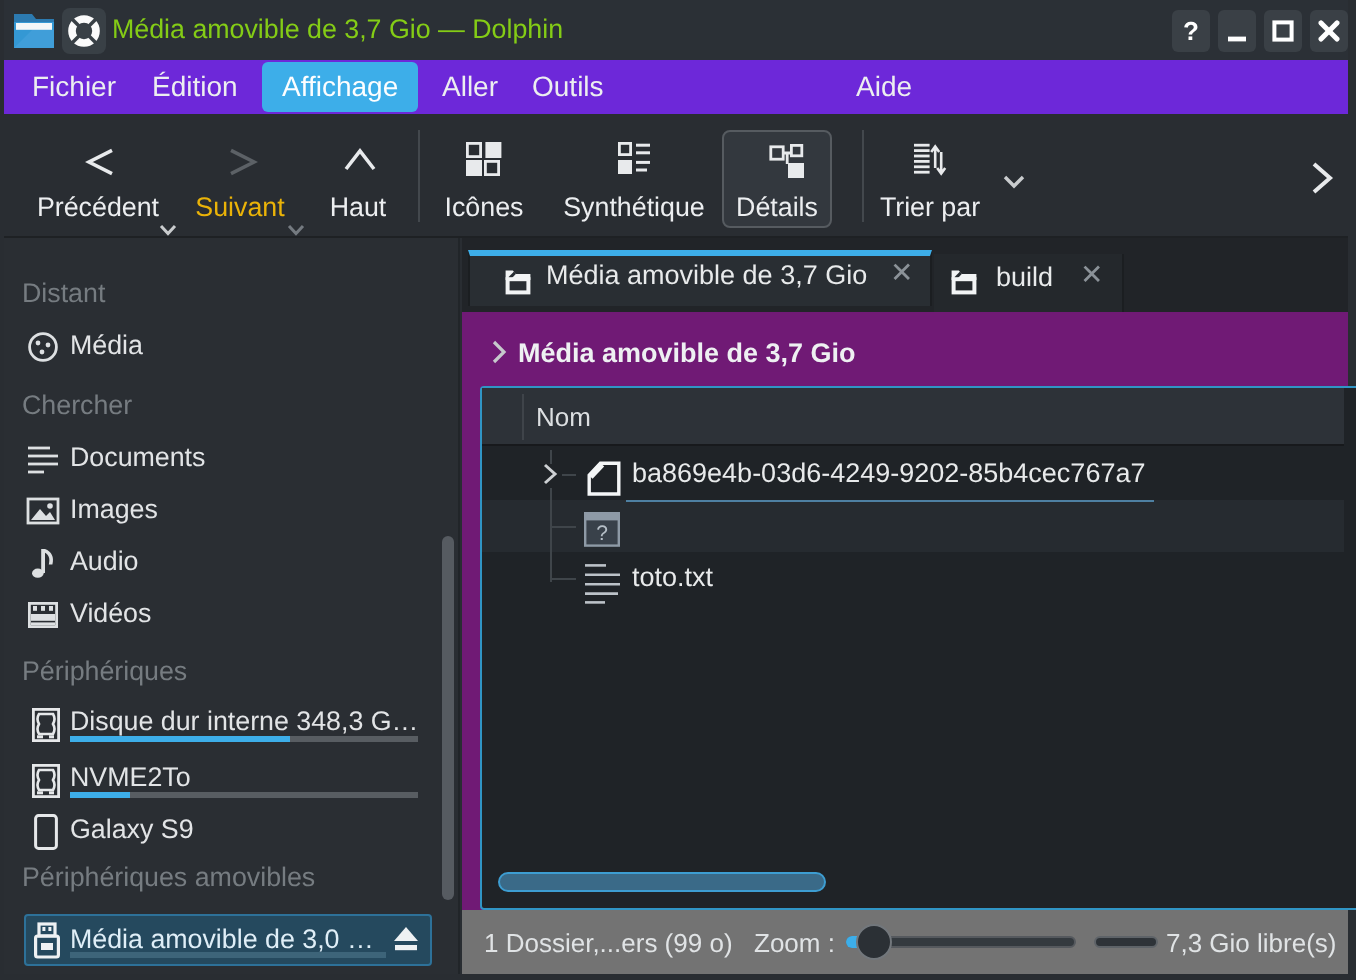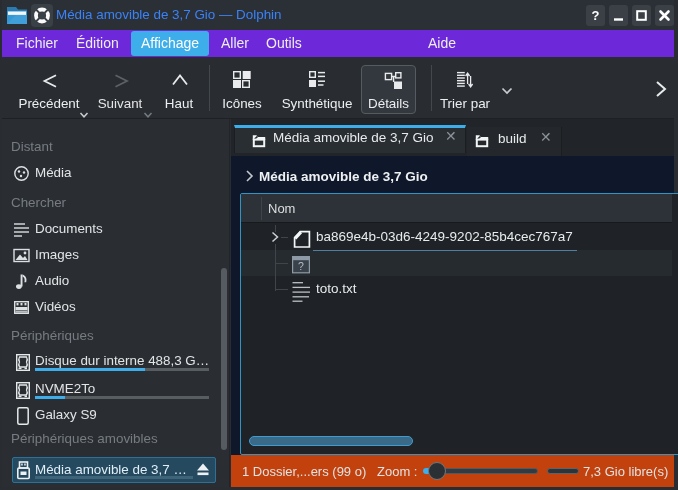--- a/index.html
+++ b/index.html
@@ -2,58 +2,58 @@
 <html><head>
 <meta charset="utf-8">
 <style>
 *{margin:0;padding:0;box-sizing:border-box}
 html,body{width:678px;height:490px}
 body{position:relative;background:#292d32;font-family:"Liberation Sans",sans-serif;overflow:hidden;color:#eceef0}
 .abs{position:absolute}
 svg{display:block}
 
 #titlebar{left:2px;top:0;width:672px;height:30px;background:#2b3036}
-#titletext{left:54px;top:0;height:30px;line-height:30px;font-size:13.4px;color:#3b82f6}
+#titletext{left:54px;top:0;height:30px;line-height:30px;font-size:13.4px;color:#84cc16}
 .winbtn{top:5px;width:19px;height:21px;background:#3a4046;border-radius:3px;color:#fff;text-align:center;line-height:21px;font-size:13px;font-weight:bold}
 
 #menubar{left:2px;top:30px;width:672px;height:27px;background:#6d28d9}
 .menuitem{top:0;height:27px;line-height:27px;font-size:14px;color:#eceef0}
 #menusel{left:129px;top:1px;width:78px;height:25px;background:#3daee9;border-radius:3px}
 
 #toolbar{left:2px;top:57px;width:672px;height:62px;background:#292d32;border-bottom:1px solid #1e2124}
 .tbtext{top:38px;height:18px;line-height:18px;font-size:13.4px;color:#eceef0;text-align:center}
 .tbsep{top:8px;width:1px;height:46px;background:#43484d}
 
 #sidebar{left:2px;top:119px;width:228px;height:368px;background:#2a2e33;border-right:1px solid #212529}
 .shead{left:11px;height:16px;line-height:16px;font-size:13.4px;color:#767c81}
 .sitem{left:35px;height:18px;line-height:18px;font-size:13.4px;color:#e2e4e6;white-space:nowrap}
 .sbar{left:35px;width:174px;height:3px;background:#585d62}
 .sbarblue{height:3px;background:#3daee9}
 #sidescroll{left:221px;top:268px;width:6px;height:182px;background:#565b61;border-radius:3px}
 
-#main{left:231px;top:119px;width:443px;height:368px;background:#0f172a}
+#main{left:231px;top:119px;width:443px;height:368px;background:#701a75}
 #tabbar{left:0;top:0;width:443px;height:37px;background:#212428}
 #tab1{left:3px;top:6px;width:232px;height:28px;background:#292e33;border-top:3px solid #3daee9;border-left:1px solid #1b1e21;border-right:1px solid #1b1e21}
 #tab2{left:236px;top:8px;width:95px;height:29px;background:#24282c;border-right:1px solid #1b1e21}
 .tabtext{font-size:13.5px;color:#e8eaeb;white-space:nowrap}
 .tabx{color:#8b9298;font-size:14px}
 #crumb{left:28px;top:50px;font-size:13.5px;font-weight:bold;color:#eef0f2;height:16px;line-height:16px}
 #crumbchev{left:12px;top:49px}
 
 #view{left:9px;top:74px;width:500px;height:262px;background:#1f2327;border:1px solid #3095c5;border-radius:2px}
 #vhead{left:0;top:0;width:431px;height:29px;background:#2d3238;border-bottom:1px solid #17191c}
 #vheadsep{left:20px;top:3px;width:1px;height:23px;background:#3f444a}
 #vheadtxt{left:27px;top:0;height:29px;line-height:29px;font-size:13px;color:#dcdfe1}
 .vrow{left:0;width:431px;height:26px}
 .valt{background:#262b30}
 .vtext{font-size:13.5px;color:#e8eaeb;height:26px;line-height:26px}
 .branch{background:#3f454a}
 #hscroll{left:8px;top:242px;width:164px;height:10px;background:#3a6a88;border:1px solid #3d9dd1;border-radius:5px}
 
-#statusbar{left:231px;top:455px;width:443px;height:32px;background:#c2410c;font-size:13px;color:#e0e3e5}
+#statusbar{left:231px;top:455px;width:443px;height:32px;background:#737373;font-size:13px;color:#e0e3e5}
 </style>
 </head>
 <body>
 
 <div class="abs" id="titlebar">
   <div class="abs" style="left:3px;top:3px;width:24px;height:24px">
     <svg width="24" height="24" viewBox="0 0 24 24">
       <path d="M2 4 h9 l2 2.5 h9 v14.5 h-20 z" fill="#2c7ab0"></path>
       <rect x="2" y="8" width="20" height="13" fill="#3498d4"></rect>
       <rect x="3" y="8.5" width="18" height="3.4" fill="#f2f6f8"></rect>
@@ -114,21 +114,21 @@
   <div class="abs" style="left:76px;top:54px">
       <svg width="12" height="8" viewBox="0 0 12 8">
         <path d="M2.5 2 L6 5.8 L9.5 2" fill="none" stroke="#c9ccce" stroke-width="1.5"></path>
       </svg>
     </div>
   <div class="abs" style="left:107px;top:12px">
       <svg width="24" height="24" viewBox="0 0 24 24">
         <path d="M6.5 6.2 L18 12 L6.5 17.8" fill="none" stroke="#5c6166" stroke-width="1.8"></path>
       </svg>
     </div>
-  <div class="abs tbtext" style="left:90px;width:56px;color:#e5e5e5">Suivant</div>
+  <div class="abs tbtext" style="left:90px;width:56px;color:#eab308">Suivant</div>
   <div class="abs" style="left:140px;top:54px">
       <svg width="12" height="8" viewBox="0 0 12 8">
         <path d="M2.5 2 L6 5.8 L9.5 2" fill="none" stroke="#747a80" stroke-width="1.5"></path>
       </svg>
     </div>
   <div class="abs" style="left:166px;top:12px">
       <svg width="24" height="24" viewBox="0 0 24 24">
         <path d="M5 15.5 L12 6.5 L19 15.5" fill="none" stroke="#e8eaec" stroke-width="1.8"></path>
       </svg>
     </div>
@@ -200,32 +200,32 @@
 
 <div class="abs" id="sidebar"></div>
 <div class="abs shead" style="top:139px">Distant</div>
 <div class="abs sitem" style="top:164px">Média</div>
 <div class="abs shead" style="top:195px">Chercher</div>
 <div class="abs sitem" style="top:220px">Documents</div>
 <div class="abs sitem" style="top:246px">Images</div>
 <div class="abs sitem" style="top:272px">Audio</div>
 <div class="abs sitem" style="top:298px">Vidéos</div>
 <div class="abs shead" style="top:328px">Périphériques</div>
-<div class="abs sitem" style="top:352px">Disque dur interne 488,3 G…</div>
+<div class="abs sitem" style="top:352px">Disque dur interne 348,3 G…</div>
 <div class="abs sbar" style="top:368px">
     <div class="sbarblue" style="width:110px"></div>
   </div>
 <div class="abs sitem" style="top:380px">NVME2To</div>
 <div class="abs sbar" style="top:396px">
     <div class="sbarblue" style="width:30px"></div>
   </div>
 <div class="abs sitem" style="top:406px">Galaxy S9</div>
 <div class="abs shead" style="top:431px">Périphériques amovibles</div>
 <div class="abs" style="left:12px;top:457px;width:204px;height:26px;background:#25495e;border:1px solid #2d7199;border-radius:2px"></div>
-<div class="abs sitem" style="top:461px;color:#dfeef7">Média amovible de 3,7 …</div>
+<div class="abs sitem" style="top:461px;color:#dfeef7">Média amovible de 3,0 …</div>
 <div class="abs" style="left:35px;top:476px;width:158px;height:3px;background:#3d6479"></div>
 <div class="abs" style="left:194px;top:462px">
     <svg width="18" height="16" viewBox="0 0 18 16">
       <path d="M9 1.5 L15 8.5 H3 Z" fill="#eef1f3"></path>
       <rect x="3.5" y="10.5" width="11" height="2.6" fill="#eef1f3"></rect>
     </svg>
   </div>
 <div class="abs" id="sidescroll"></div>
 
 <div class="abs" style="left:13px;top:165px">

